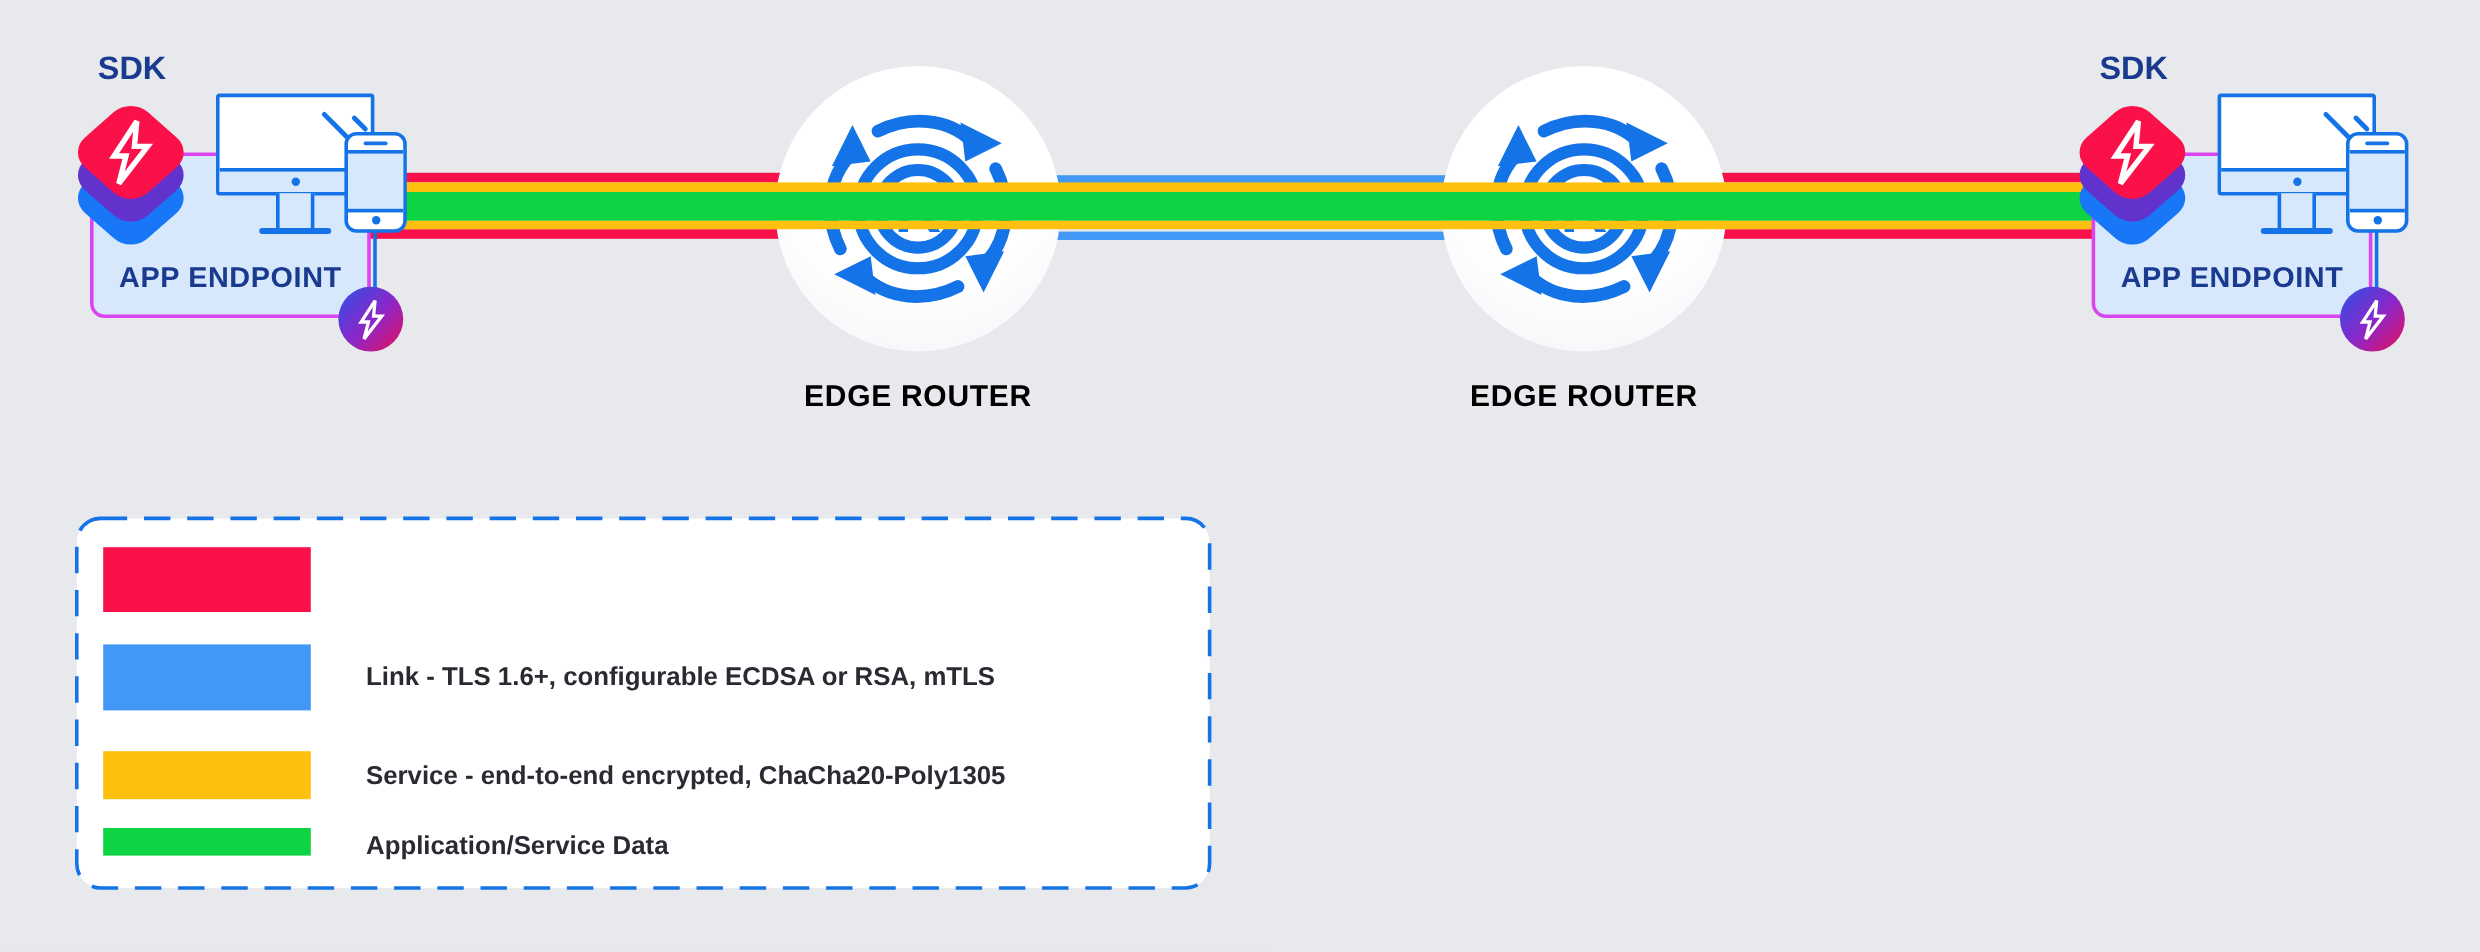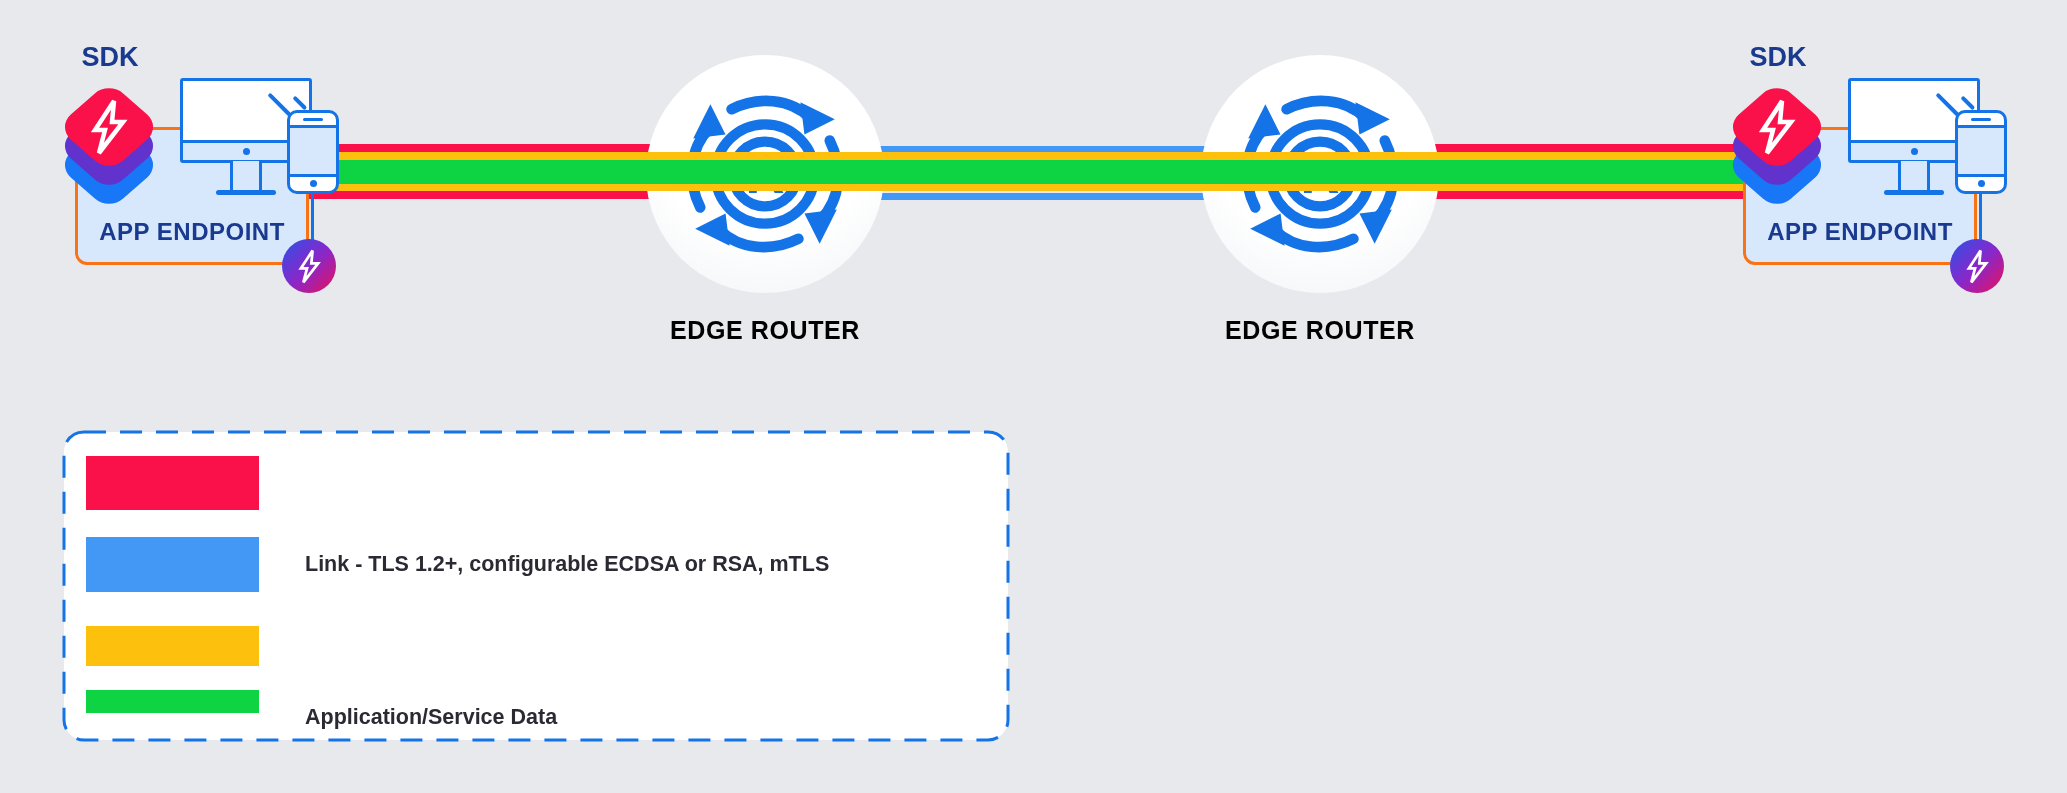--- a/index.html
+++ b/index.html
@@ -12,21 +12,21 @@
 
   
   .router-circle{position:absolute;width:238px;height:238px;border-radius:50%;
      background:radial-gradient(circle at 50% 30%, #ffffff 55%, #f1f3f6 100%);
      z-index:3;display:flex;align-items:center;justify-content:center;}
   .router-label{position:absolute;width:320px;text-align:center;top:316px;
      color:#000000;font-size:25px;font-weight:600;letter-spacing:0.6px;z-index:3;}
 
   
   .ep-box{position:absolute;width:234px;height:138px;background:#D7E8FC;
-     border:3px solid #f97316;border-radius:12px;z-index:5;box-sizing:border-box;}
+     border:3px solid #d946ef;border-radius:12px;z-index:5;box-sizing:border-box;}
   .ep-label{position:absolute;left:0;right:0;top:88px;text-align:center;
      color:#1A3A8F;font-size:24px;font-weight:600;letter-spacing:0.5px;}
 
   
   .monitor{position:absolute;width:132px;height:118px;z-index:6;}
   .mon-screen{position:absolute;left:0;top:0;width:132px;height:85px;background:#ffffff;
      border:3px solid #1473E6;border-radius:3px;box-sizing:border-box;}
   .mon-bezel{position:absolute;left:0;right:0;bottom:0;height:20px;background:#D7E8FC;
      border-top:3px solid #1473E6;box-sizing:border-box;}
   .mon-dot{position:absolute;left:50%;bottom:5px;width:7px;height:7px;margin-left:-3.5px;
@@ -187,21 +187,22 @@
   </div>
 
   <div class="legend">
     <svg width="948" height="312" style="position:absolute;left:0;top:0">
       <rect x="2" y="2" width="944" height="308" rx="20" fill="#ffffff" stroke="#1473E6" stroke-width="3" stroke-dasharray="22 14"></rect>
     </svg>
 
     <div class="swatch" style="top: 26px; height: 54px; background: rgb(250, 17, 73);"></div>
 
     <div class="swatch" style="top: 107px; height: 55px; background: rgb(68, 152, 245);"></div>
-    <div class="legend-row-label" style="top:107px;height:55px">Link - TLS 1.2+, configurable ECDSA or RSA, mTLS</div>
+    <div class="legend-row-label" style="top:107px;height:55px">Link - TLS 1.6+, configurable ECDSA or RSA, mTLS</div>
 
     <div class="swatch" style="top: 196px; height: 40px; background: rgb(252, 192, 13);"></div>
+    <div class="legend-row-label" style="top:196px;height:40px">Service - end-to-end encrypted, ChaCha20-Poly1305</div>
 
     <div class="swatch" style="top: 260px; height: 23px; background: rgb(14, 211, 67);"></div>
-    <div class="legend-row-label" style="top:276px;height:23px">Application/Service Data</div>
+    <div class="legend-row-label" style="top:264px;height:23px">Application/Service Data</div>
   </div>
 
 </div>
 
 </body></html>

